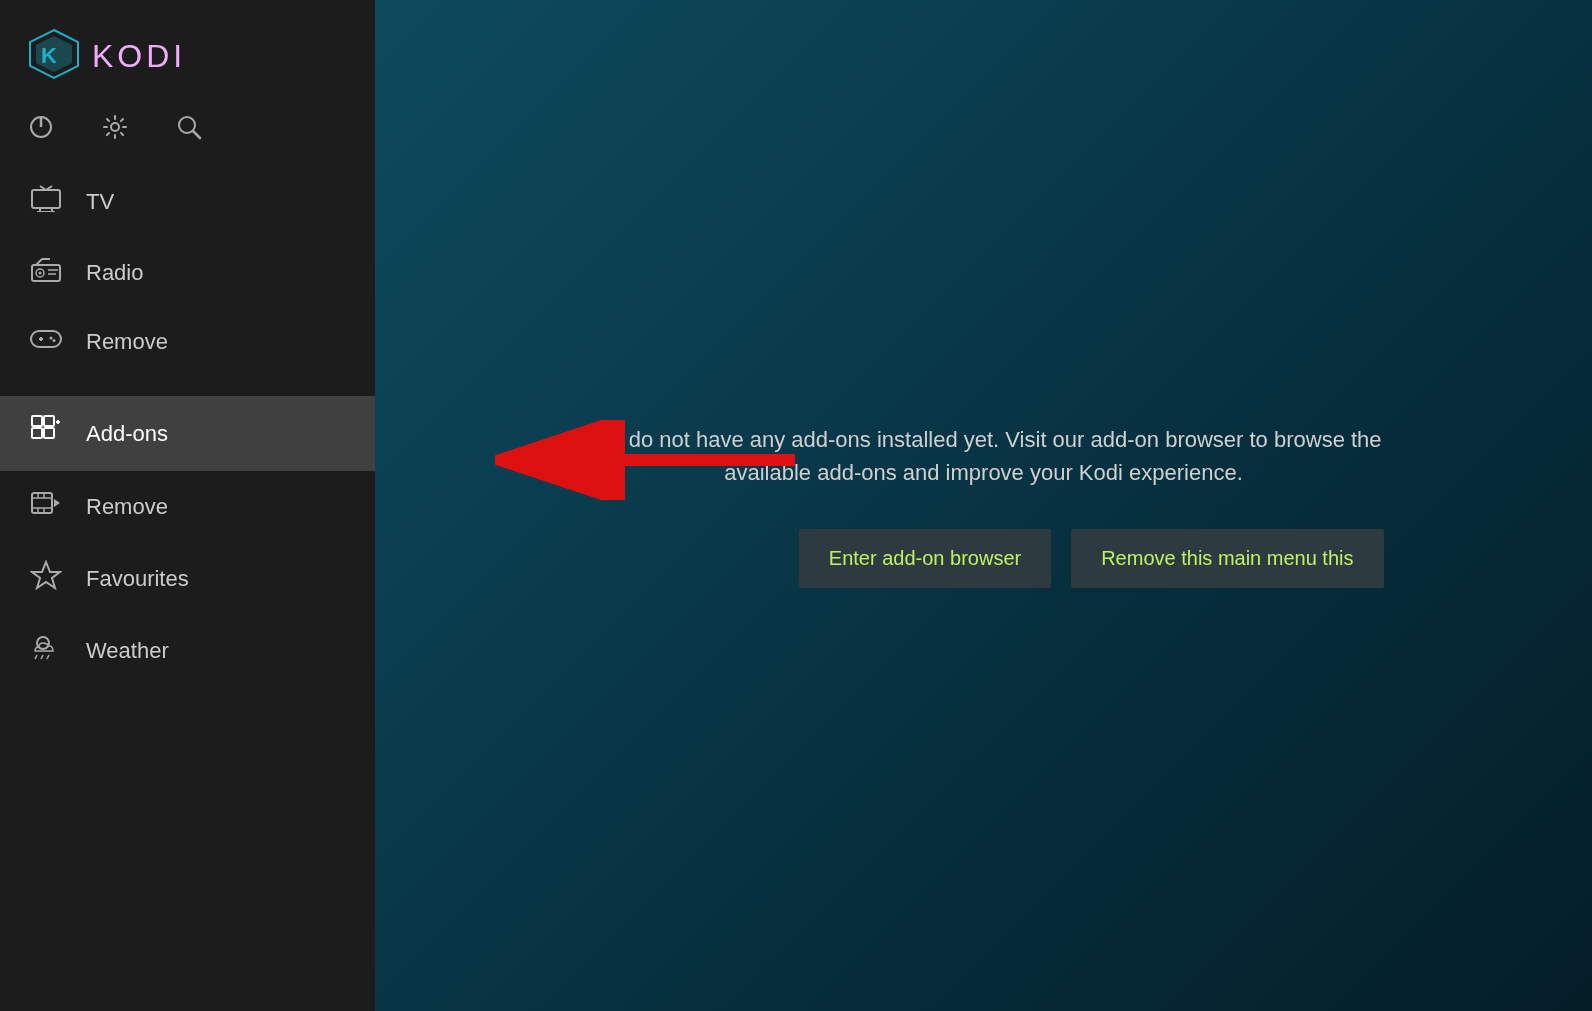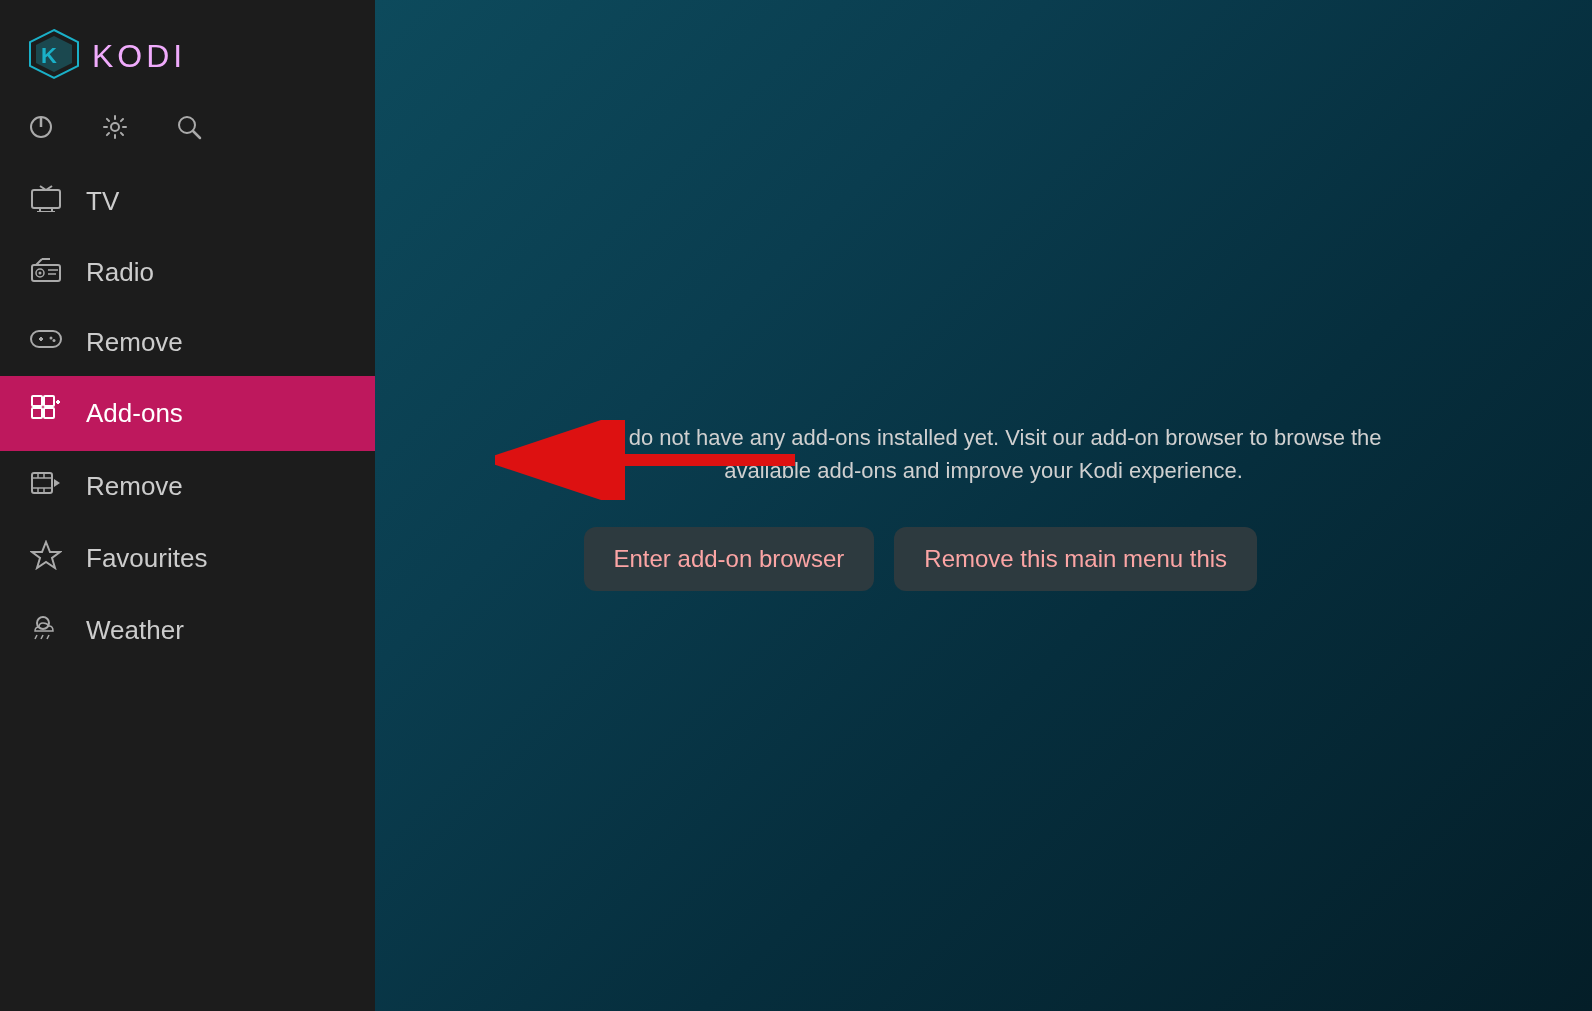--- a/index.html
+++ b/index.html
@@ -62,82 +62,83 @@
       gap: 22px;
       padding: 18px 28px;
       cursor: pointer;
       color: #cccccc;
       font-size: 26px;
       font-weight: 400;
       position: relative;
     }
 
     .nav-item.active {
-      background: #be185d;
+      background: #404040;
       color: #ffffff;
+      margin-top: 20px;
     }
 
     .nav-icon {
       font-size: 28px;
       color: #aaaaaa;
       width: 36px;
       text-align: center;
       flex-shrink: 0;
     }
 
     .nav-item.active .nav-icon {
       color: #ffffff;
     }
 
     .nav-label {
-      font-size: 26px;
+      font-size: 22px;
       text-align: right;
     }
 
     
     .main-content {
       flex: 1;
       height: 1011px;
       background: linear-gradient(135deg, #0d4a5c 0%, #0a3d4f 30%, #062e3d 60%, #041e28 100%);
       display: flex;
       align-items: center;
       justify-content: center;
       position: relative;
     }
 
     .content-center {
       display: flex;
       flex-direction: column;
-      align-items: flex-start;
+      align-items: flex-end;
       gap: 40px;
       text-align: center;
       padding: 40px;
     }
 
     .info-text {
       color: #d0d0d0;
       font-size: 22px;
       line-height: 1.5;
       max-width: 800px;
     }
 
     .buttons-row {
       display: flex;
       gap: 20px;
       align-items: center;
     }
 
     .action-button {
       background: #2d3a3f;
-      color: #fca5a5;
+      color: #bef264;
       border: none;
       padding: 18px 30px;
-      font-size: 24px;
+      font-size: 20px;
       cursor: pointer;
-      border-radius: 12px;
+      border-radius: 2px;
       min-width: 220px;
     }
 
     
     .arrow-container {
       position: absolute;
       left: 120px;
       top: 420px;
       pointer-events: none;
       z-index: 20;

